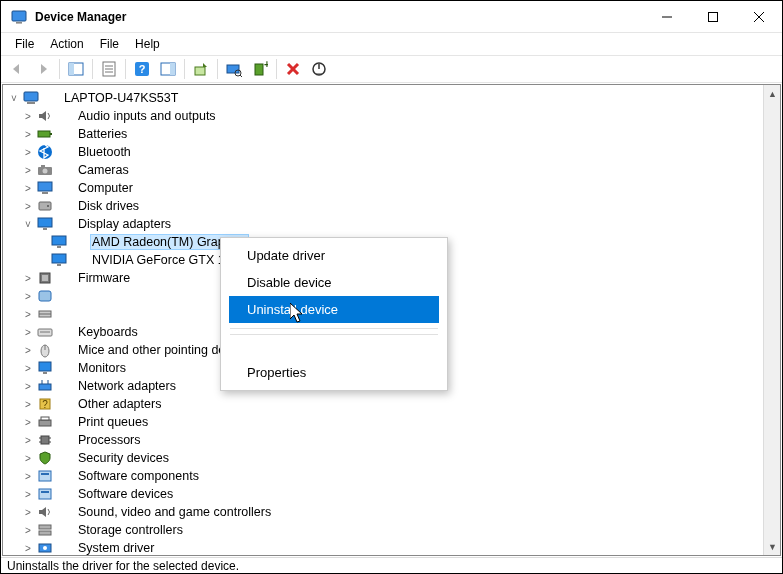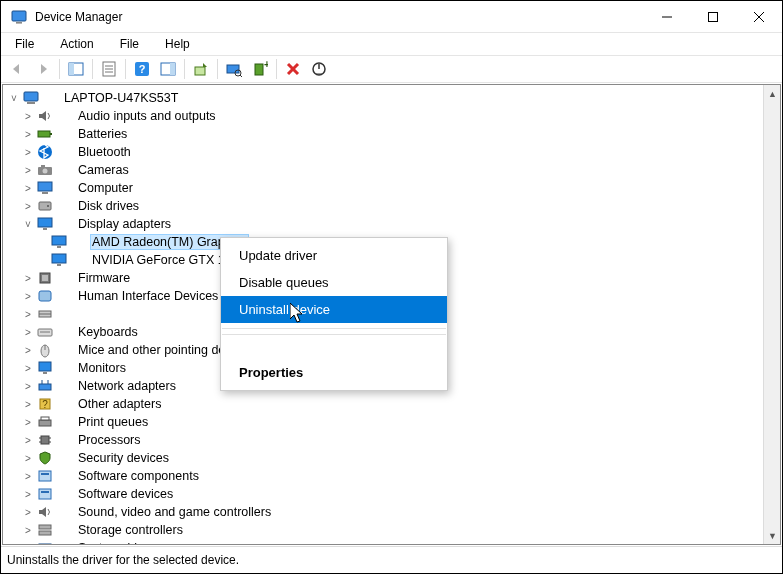--- a/index.html
+++ b/index.html
@@ -1,46 +1,46 @@
 <!DOCTYPE html>
 <html><head>
 <meta charset="utf-8">
 <style>
 * { box-sizing: border-box; margin: 0; padding: 0; font-family: "Segoe UI", Tahoma, sans-serif; }
 html, body { width: 783px; height: 574px; overflow: hidden; }
 .window { width: 783px; height: 574px; border: 1px solid #000; background: #fff; display: flex; flex-direction: column; position: relative; }
-.titlebar { height: 32px; display: flex; align-items: center; padding: 0 0 0 10px; border-bottom: 1px solid #e5e5e5; }
+.titlebar { height: 32px; display: flex; align-items: center; padding: 0 0 0 10px; border-bottom: 1px solid #e5e5e5; font-weight: bold; }
 .title-icon { width: 16px; height: 16px; margin-right: 8px; display:flex; align-items:center; justify-content:center; }
 .title-text { font-size: 12px; flex: 1; }
 .win-controls { display: flex; height: 100%; }
 .win-btn { width: 46px; height: 100%; display: flex; align-items: center; justify-content: center; font-size: 14px; cursor: default; }
-.menubar { height: 22px; display: flex; align-items: center; gap: 10px; padding: 0 6px; font-size: 12px; }
+.menubar { height: 22px; display: flex; align-items: center; gap: 0; padding: 0 6px; font-size: 12px; }
 .menubar span { padding: 2px 8px; cursor: default; }
 .toolbar { height: 28px; display: flex; align-items: center; gap: 2px; padding: 0 4px; border-top: 1px solid #e5e5e5; border-bottom: 1px solid #e5e5e5; }
 .tb-btn { width: 24px; height: 24px; display: flex; align-items: center; justify-content: center; border: 1px solid transparent; cursor: default; }
 .tb-sep { width: 1px; height: 20px; background: #dcdcdc; margin: 0 2px; }
 .content { flex: 1; display: flex; flex-direction: column; overflow: hidden; border: 1px solid #888; margin: 1px; }
 .tree { flex: 1; overflow: auto; font-size: 12.5px; padding: 4px 0 0 4px; position: relative; }
 .tree ul { list-style: none; }
 .tree li { position: relative; }
 .row { display: flex; align-items: center; height: 18px; white-space: nowrap; }
 .arrow { width: 14px; height: 14px; display: flex; align-items: center; justify-content: center; color: #666; font-size: 10px; cursor: default; }
 .node-icon { width: 16px; height: 16px; margin: 0 4px 0 2px; display:flex; align-items:center; justify-content:center; flex-shrink:0; }
 .label { padding: 0 2px; margin-left: 19px; }
 .selected .label { background: #cce8ff; border: 1px solid #99d1ff; padding: 0 1px; }
 .children > li > .row { padding-left: 14px; }
 .grand > li > .row { padding-left: 28px; }
-.statusbar { height: 27px; border-top: 1px solid #dcdcdc; font-size: 12px; padding: 2px 6px; display:flex; align-items:center; }
+.statusbar { height: 16px; border-top: 1px solid #dcdcdc; font-size: 12px; padding: 2px 6px; display:flex; align-items:center; }
 .scrollbar-v { position: absolute; right: 0; top: 0; bottom: 0; width: 17px; background: #f0f0f0; border-left: 1px solid #dcdcdc; }
 .scroll-btn { width: 17px; height: 17px; display: flex; align-items: center; justify-content: center; font-size: 9px; color: #555; }
-.ctxmenu { position: absolute; left: 219px; top: 236px; width: 228px; background: #fff; border: 1px solid #ccc; box-shadow: 2px 3px 8px rgba(0,0,0,0.25); font-size: 13px; padding: 4px 0; z-index: 10; }
+.ctxmenu { position: absolute; left: 219px; top: 236px; width: 228px; background: #fff; border: 1px solid #ccc; box-shadow: 2px 3px 8px rgba(0,0,0,0.25); font-size: 13px; padding: 4px 8px; z-index: 10; }
 .ctx-item { padding: 6px 18px; cursor: default; }
 .ctx-item.hl { background: #0078d7; color: #fff; }
 .ctx-sep { height: 1px; background: #e0e0e0; margin: 5px 1px; }
-.ctx-item.bold { font-weight: 700; margin-top: 24px; }
+.ctx-item.bold { font-weight: 400; margin-top: 24px; }
 .cursor { position: absolute; left: 289px; top: 302px; z-index: 20; pointer-events: none; }
 .disabled svg { opacity: 0.45; }
 </style>
 </head>
 <body>
 
 <div class="window">
 
   <div class="titlebar">
     <span class="title-icon">
@@ -293,21 +293,20 @@
   </div>
               </li>
               <li>
                 <div class="row">
     <span class="arrow">&gt;</span>
     <span class="node-icon">
                     <svg width="16" height="16" viewBox="0 0 16 16">
                       <rect x="2" y="3" width="12" height="10" rx="2" fill="#9ac3e6" stroke="#2a6db5"></rect>
                     </svg>
                   </span>
-    <span class="label">Human Interface Devices</span>
   </div>
               </li>
               <li>
                 <div class="row">
     <span class="arrow">&gt;</span>
     <span class="node-icon">
                     <svg width="16" height="16" viewBox="0 0 16 16">
                       <rect x="2" y="5" width="12" height="6" fill="#ccc" stroke="#666"></rect>
                       <line x1="2" y1="8" x2="14" y2="8" stroke="#666"></line>
                     </svg>
@@ -482,21 +481,21 @@
       </div>
     </div>
   </div>
 
   <div class="statusbar">
     <span>Uninstalls the driver for the selected device.</span>
   </div>
 
   <div class="ctxmenu" id="ctxmenu">
       <div class="ctx-item">Update driver</div>
-      <div class="ctx-item">Disable queues</div>
+      <div class="ctx-item">Disable device</div>
       <div class="ctx-item hl">Uninstall device</div>
       <div class="ctx-sep"></div>
       <div class="ctx-sep"></div>
       <div class="ctx-item bold">Properties</div>
     </div>
 
   <div class="cursor">
     <svg width="16" height="22" viewBox="0 0 16 22">
         <path d="M0 0 L0 16 L4 12 L7 19 L10 18 L7 11 L12 11 Z" fill="#fff" stroke="#000" stroke-width="1"></path>
       </svg>

